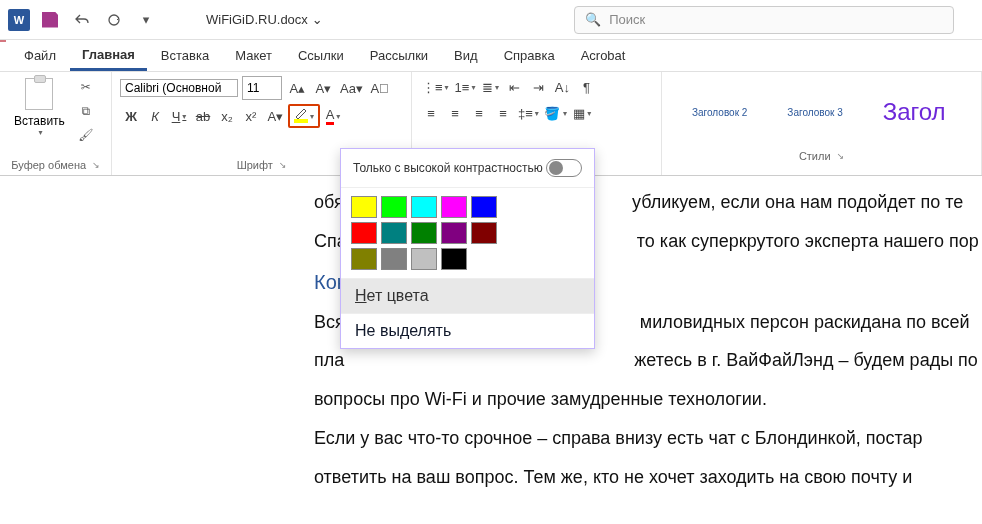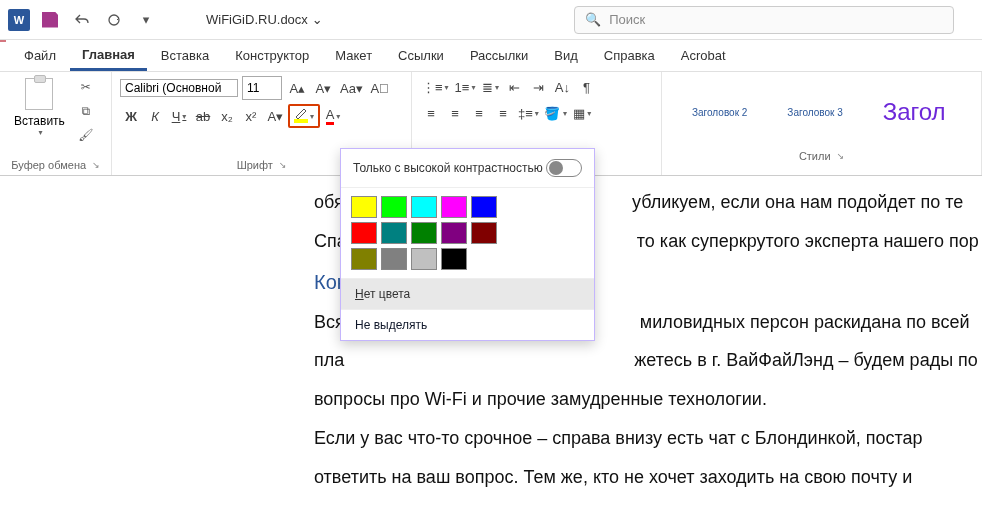--- a/index.html
+++ b/index.html
@@ -57,21 +57,21 @@
 .style-item { font-size: 10px; color: #2b579a; cursor: pointer; padding: 8px 10px; }
 .style-item.big { font-size: 24px; color: #6d28d9; }
 
 
 .popup { position: absolute; top: 148px; left: 340px; width: 255px; background: #fff; border: 1px solid #c4b5fd; box-shadow: 0 4px 12px rgba(0,0,0,.2); z-index: 10; }
 .popup-header { padding: 10px 12px; font-size: 12px; color: #333; display: flex; align-items: center; justify-content: space-between; border-bottom: 1px solid #eee; }
 .toggle { width: 36px; height: 18px; border: 1px solid #888; border-radius: 10px; position: relative; background: #fff; }
 .toggle::before { content: ''; position: absolute; left: 2px; top: 1px; width: 14px; height: 14px; border-radius: 50%; background: #888; }
 .swatch-grid { padding: 8px 10px; display: grid; grid-template-columns: repeat(5, 26px); gap: 4px; }
 .swatch { width: 26px; height: 22px; border: 1px solid #888; cursor: pointer; }
-.popup-item { padding: 8px 14px; font-size: 12px; color: #333; cursor: pointer; border-top: 1px solid #eee; }
+.popup-item { padding: 8px 14px; font-size: 16px; color: #333; cursor: pointer; border-top: 1px solid #eee; }
 .popup-item.hover { background: #e8e8e8; }
 .popup-item.disabled { color: #0f172a; }
 .popup-item .u { text-decoration: underline; }
 
 
 .doc-area { position: absolute; top: 178px; left: 0; right: 0; bottom: 0; background: #fff; padding: 10px 0 0 314px; overflow: hidden; }
 .doc-text p { font-size: 18px; line-height: 1.6; color: #111; margin-bottom: 10px; }
 .doc-text .heading { color: #2b579a; font-size: 20px; }
 .hl { background: #00ff00; }
 
@@ -107,21 +107,20 @@
   <div class="search-box">
     <span>🔍</span>
     <span>Поиск</span>
   </div>
 </div>
 
 <div class="menu-tabs">
   <div class="menu-tab file-tab">Файл</div>
   <div class="menu-tab active">Главная</div>
   <div class="menu-tab">Вставка</div>
-  <div class="menu-tab">Конструктор</div>
   <div class="menu-tab">Макет</div>
   <div class="menu-tab">Ссылки</div>
   <div class="menu-tab">Рассылки</div>
   <div class="menu-tab">Вид</div>
   <div class="menu-tab">Справка</div>
   <div class="menu-tab">Acrobat</div>
 </div>
 
 <div class="ribbon">
 

